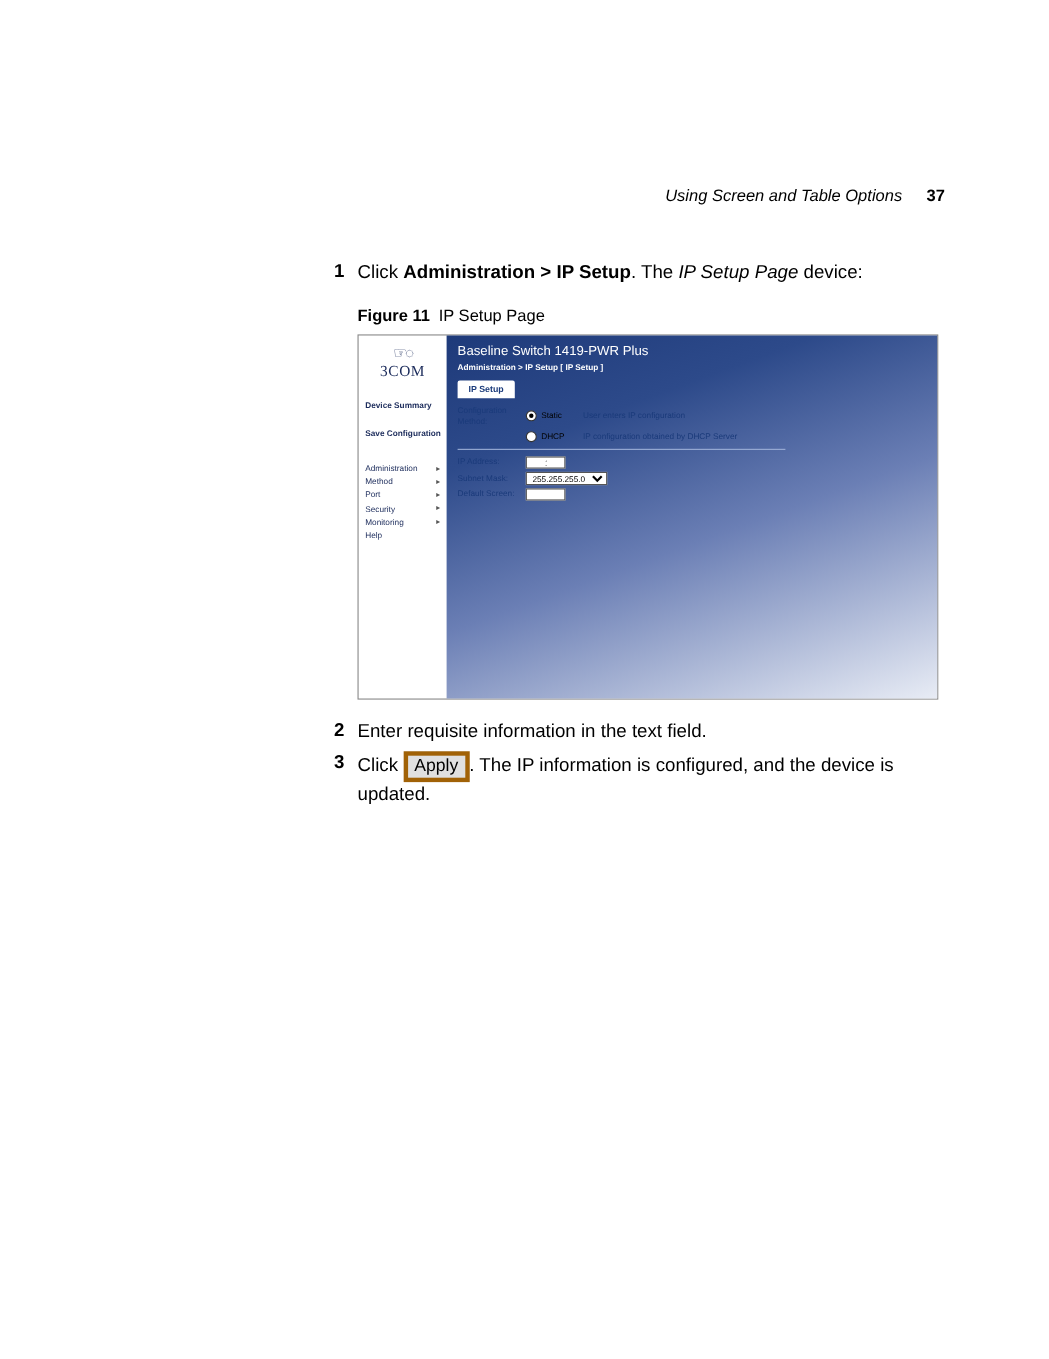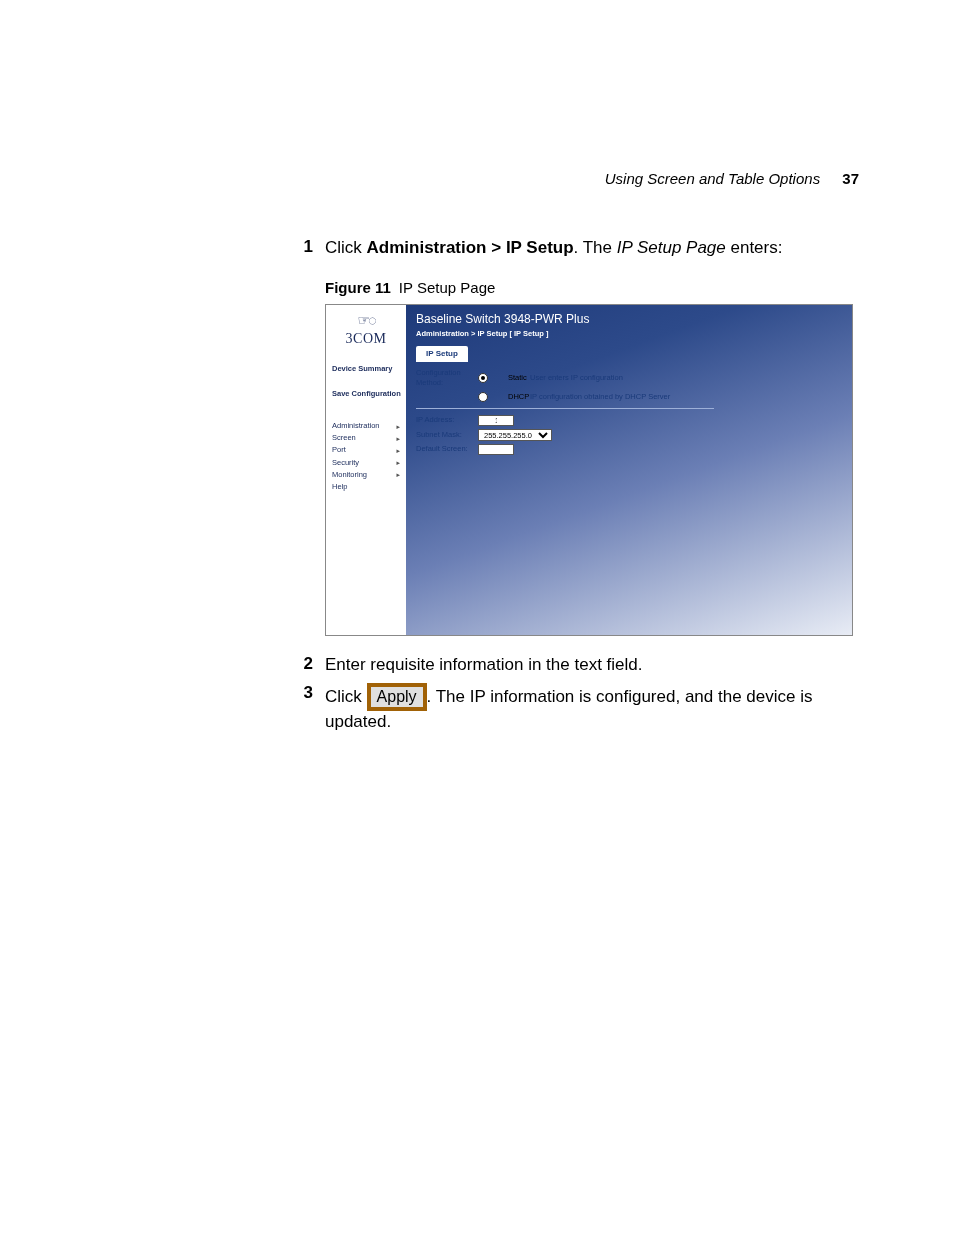--- a/index.html
+++ b/index.html
@@ -155,21 +155,21 @@
   .ss-label {
     width: 62px;
     color: #1a3a7a;
     flex: none;
   }
   .ss-radio-col {
     width: 52px;
     flex: none;
     display: flex;
     align-items: flex-start;
-    gap: 20px;
+    gap: 4px;
   }
   .ss-radio {
     width: 8px; height: 8px;
     border: 1px solid #333;
     border-radius: 50%;
     display: inline-flex;
     align-items: center;
     justify-content: center;
     background: #fff;
   }
@@ -225,63 +225,63 @@
 
   <div class="header-line">
     <span class="title-italic">Using Screen and Table Options</span>
     <span class="page-num">37</span>
   </div>
 
 
   <div class="step-row">
     <div class="step-num">1</div>
     <div class="step-body">
-      <span>Click </span><span class="bold">Administration &gt; IP Setup</span><span>. The </span><span class="italic">IP Setup Page</span><span> enters:</span>
+      <span>Click </span><span class="bold">Administration &gt; IP Setup</span><span>. The </span><span class="italic">IP Setup Page</span><span> device:</span>
 
       <div class="figure-caption">
         <span class="fig-bold">Figure 11</span><span>IP Setup Page</span>
       </div>
 
       
       <div class="screenshot">
         <div class="ss-sidebar">
           <div class="ss-logo">
             <div class="hand">☞◌</div>
             <div class="brand">3COM</div>
           </div>
           <div class="ss-link bold">Device Summary</div>
           <div class="ss-link bold">Save Configuration</div>
           <div style="height:6px"></div>
           <div class="ss-nav-item">
             <span>Administration</span>
             <span class="arrow">▸</span>
           </div>
           <div class="ss-nav-item">
-            <span>Screen</span>
+            <span>Method</span>
             <span class="arrow">▸</span>
           </div>
           <div class="ss-nav-item">
             <span>Port</span>
             <span class="arrow">▸</span>
           </div>
           <div class="ss-nav-item">
             <span>Security</span>
             <span class="arrow">▸</span>
           </div>
           <div class="ss-nav-item">
             <span>Monitoring</span>
             <span class="arrow">▸</span>
           </div>
           <div class="ss-nav-item">
             <span>Help</span>
           </div>
         </div>
 
         <div class="ss-main">
-          <div class="ss-title">Baseline Switch 3948-PWR Plus</div>
+          <div class="ss-title">Baseline Switch 1419-PWR Plus</div>
           <div class="ss-breadcrumb">Administration &gt; IP Setup [ IP Setup ]</div>
           <div class="ss-tab">IP Setup</div>
 
           <div class="ss-panel">
             <div class="ss-row">
               <div class="ss-label">Configuration Method:</div>
               <div class="ss-radio-col">
                 <span class="ss-radio selected"></span>
                 <span>Static</span>
               </div>

